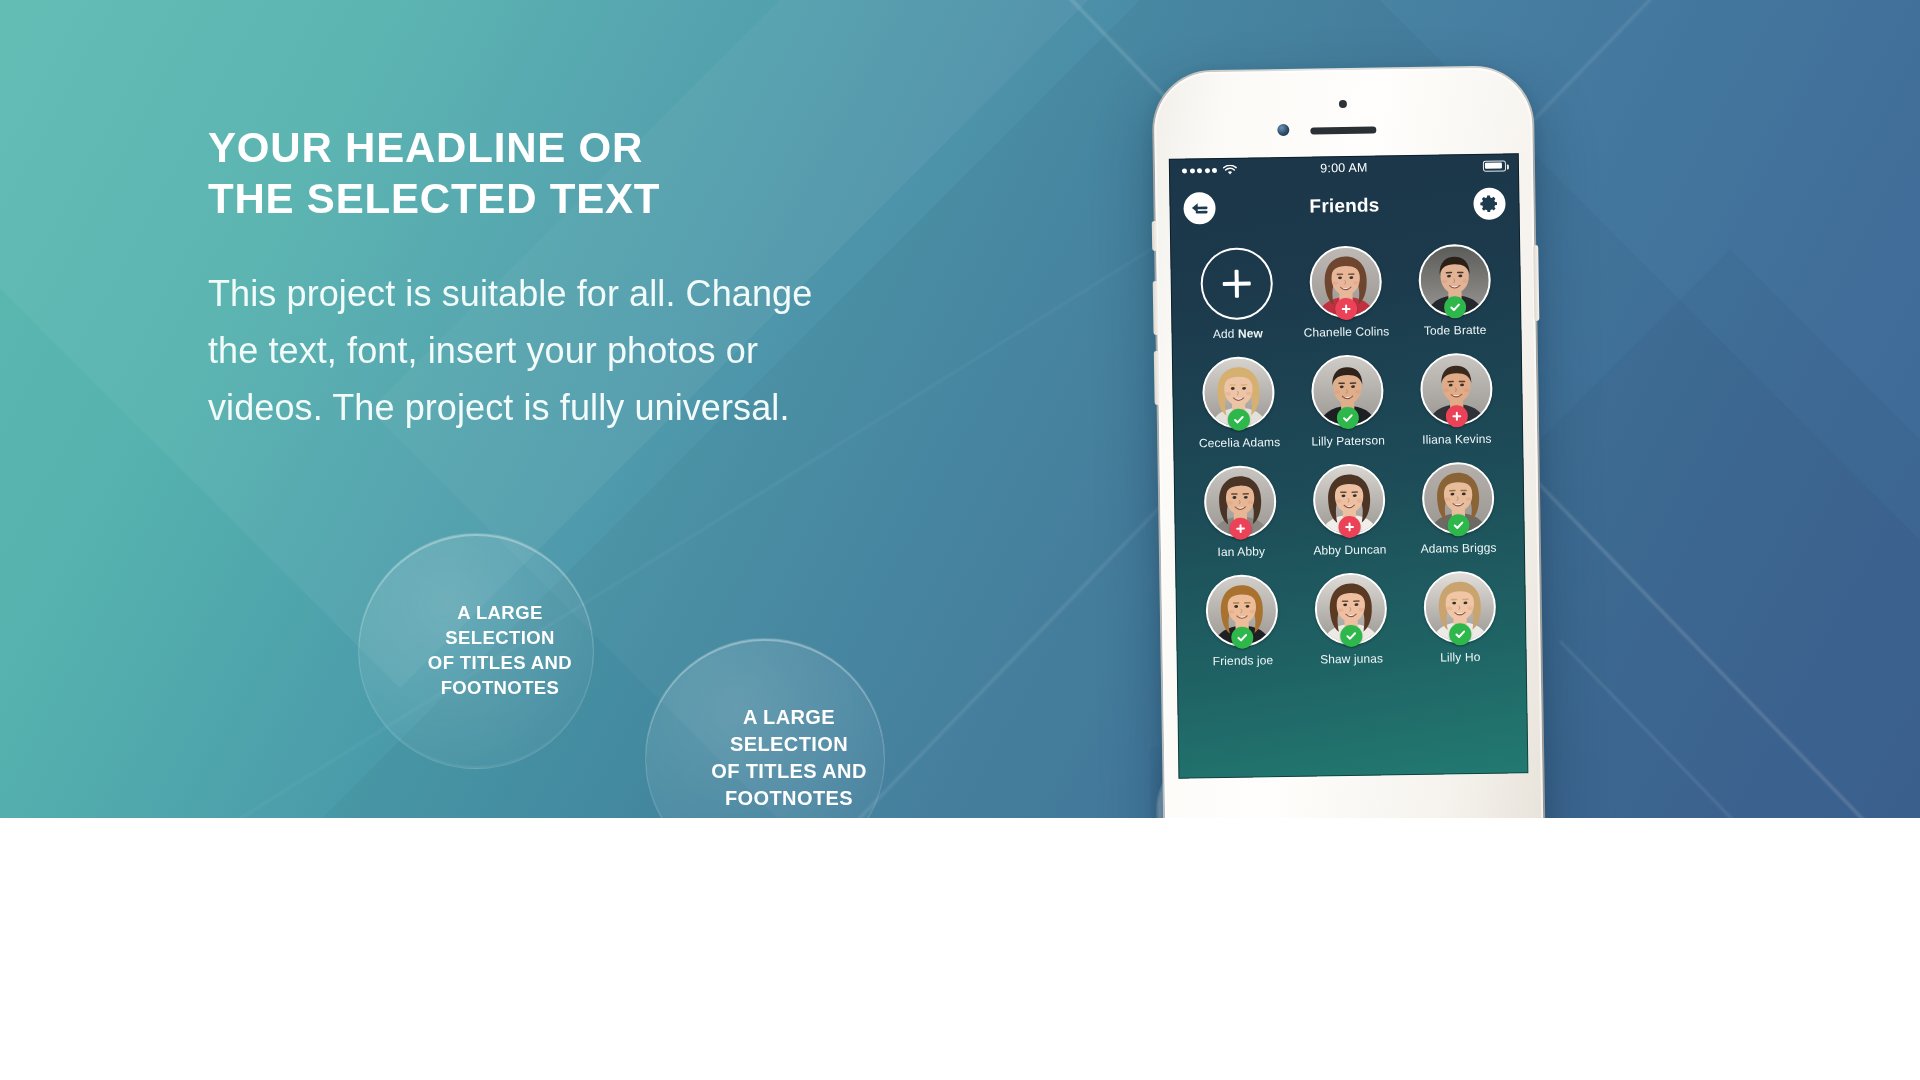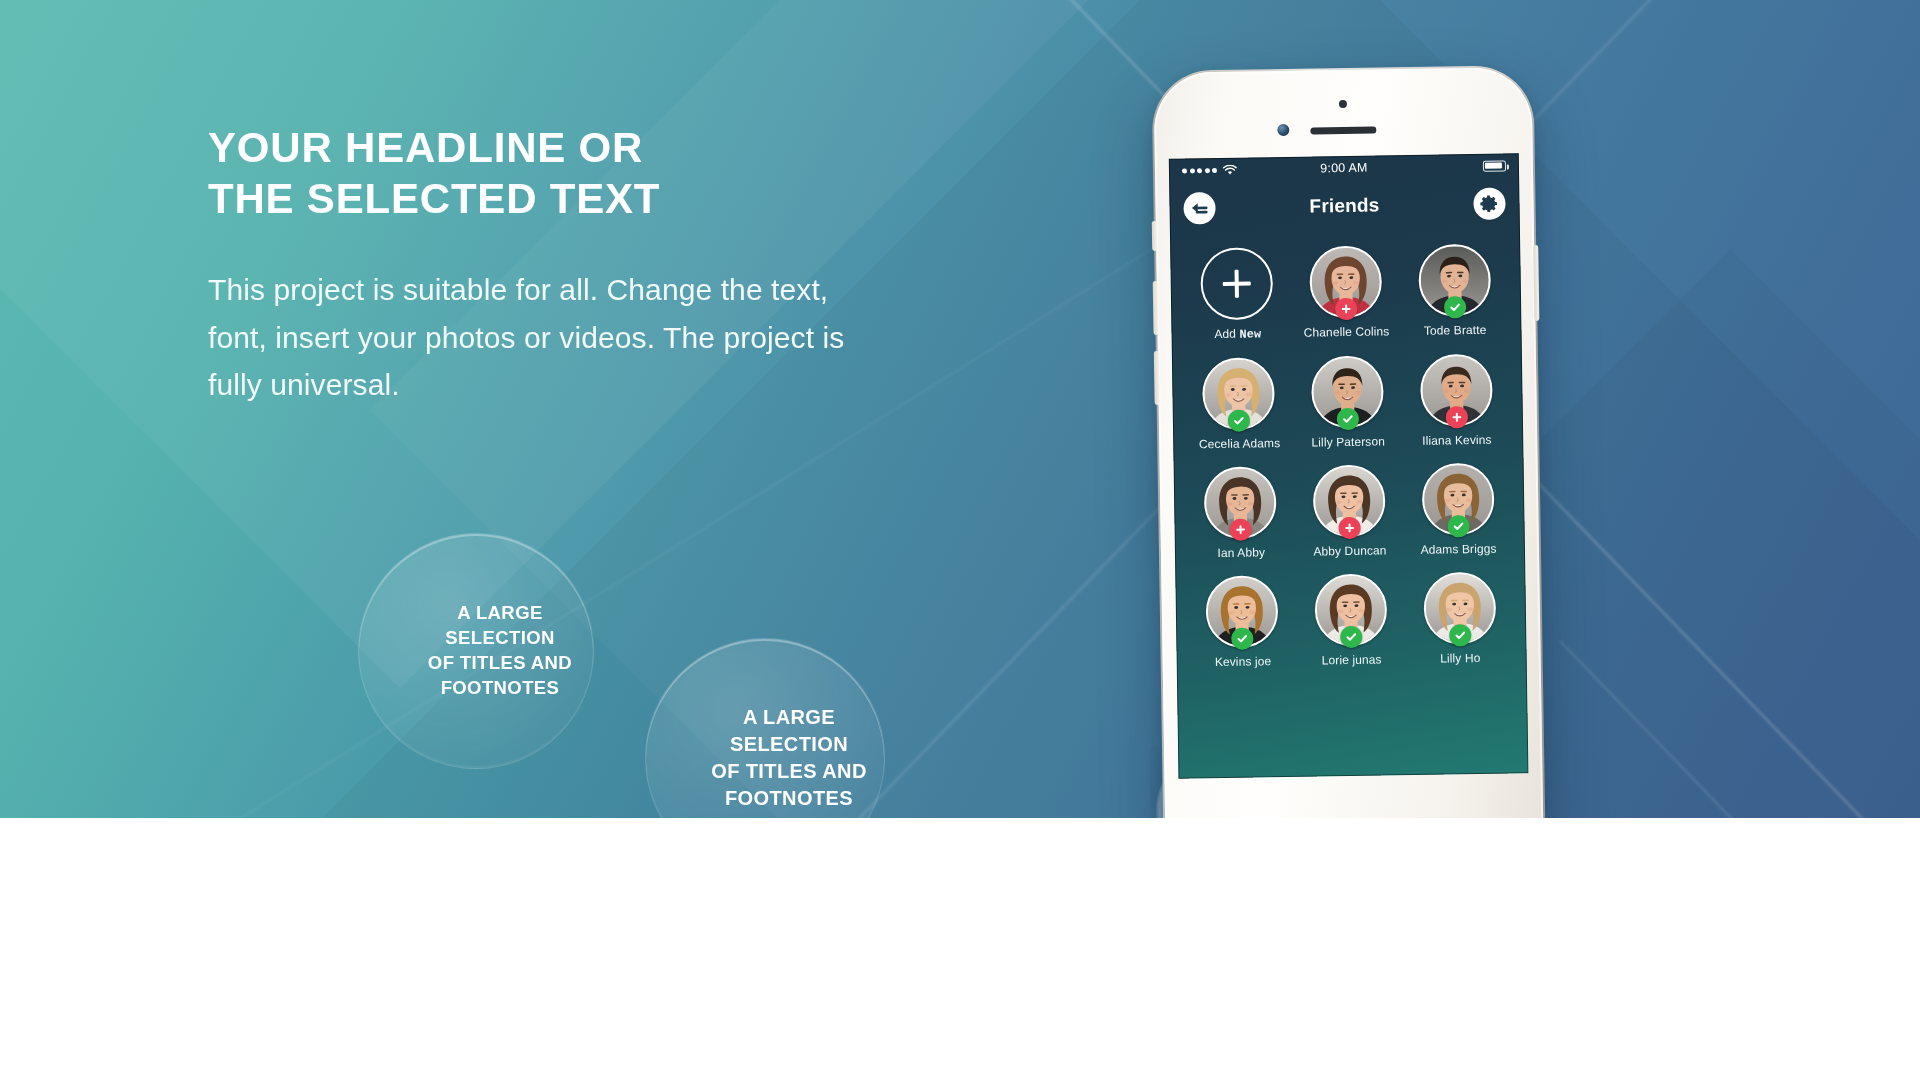--- a/index.html
+++ b/index.html
@@ -83,21 +83,21 @@
     font-size:42px;
     font-weight:bold;
     letter-spacing:.8px;
     line-height:1.22;
     text-transform:uppercase;
     white-space:pre-line;
   }
   #bodycopy {
     margin-top:42px;
     color:#f2fbfa;
-    font-size:30px;
+    font-size:36px;
     font-weight:300;
     line-height:1.58;
     letter-spacing:.1px;
     max-width:660px;
   }
 
   
   .bubble {
     position:absolute;
     border-radius:50%;
@@ -272,21 +272,21 @@
   }
   .badge.add   { background:#ec4257; }
   .badge.check { background:#2eb84b; }
   .badge svg { display:block; }
 
   .cell-label {
     margin-top:7px;
     color:#eef6f8; font-size:12px; letter-spacing:.1px;
     text-align:center; white-space:nowrap;
   }
-  .cell-label b { font-weight:bold;font-family:Liberation Mono, monospace; }
+  .cell-label b { font-weight:bold; }
 
   
   #home-button {
     position:absolute; left:50%; bottom:28px; margin-left:-29px;
     width:58px; height:58px; border-radius:50%;
     background:linear-gradient(150deg,#fdfcf9,#f3efe8);
     box-shadow:inset 0 0 0 2px rgba(255,255,255,.9);
   }
   #home-button::before {
     content:""; position:absolute; inset:0; border-radius:50%;
@@ -842,21 +842,21 @@
     <ellipse cx="25" cy="37" rx="3" ry="2" fill="rgba(210,130,110,.20)"></ellipse>
     <ellipse cx="47" cy="37" rx="3" ry="2" fill="rgba(210,130,110,.20)"></ellipse>
   </svg>
                 </div>
       <div class="badge check">
                   <svg width="12" height="12" viewBox="0 0 12 12">
                     <path d="M2.2 6.2 L4.7 8.7 L9.8 3.4" stroke="#fff" stroke-width="2" fill="none" stroke-linecap="round" stroke-linejoin="round"></path>
                   </svg>
                 </div>
     </div>
-    <div class="cell-label">Kevins joe</div>
+    <div class="cell-label">Friends joe</div>
             </div>
             <div class="cell">
     <div class="avatar-wrap">
       <div class="avatar">
   <svg viewBox="0 0 72 72" preserveAspectRatio="xMidYMid slice">
     <defs>
       <linearGradient id="bgg9" x1="0" y1="0" x2="0" y2="1">
         <stop offset="0" stop-color="#dedad5"></stop>
         <stop offset="1" stop-color="#9a9692"></stop>
       </linearGradient>
@@ -887,21 +887,21 @@
     <ellipse cx="25" cy="37" rx="3" ry="2" fill="rgba(210,130,110,.20)"></ellipse>
     <ellipse cx="47" cy="37" rx="3" ry="2" fill="rgba(210,130,110,.20)"></ellipse>
   </svg>
                 </div>
       <div class="badge check">
                   <svg width="12" height="12" viewBox="0 0 12 12">
                     <path d="M2.2 6.2 L4.7 8.7 L9.8 3.4" stroke="#fff" stroke-width="2" fill="none" stroke-linecap="round" stroke-linejoin="round"></path>
                   </svg>
                 </div>
     </div>
-    <div class="cell-label">Lorie junas</div>
+    <div class="cell-label">Shaw junas</div>
             </div>
             <div class="cell">
     <div class="avatar-wrap">
       <div class="avatar">
   <svg viewBox="0 0 72 72" preserveAspectRatio="xMidYMid slice">
     <defs>
       <linearGradient id="bgg10" x1="0" y1="0" x2="0" y2="1">
         <stop offset="0" stop-color="#e2dfda"></stop>
         <stop offset="1" stop-color="#9a9692"></stop>
       </linearGradient>

